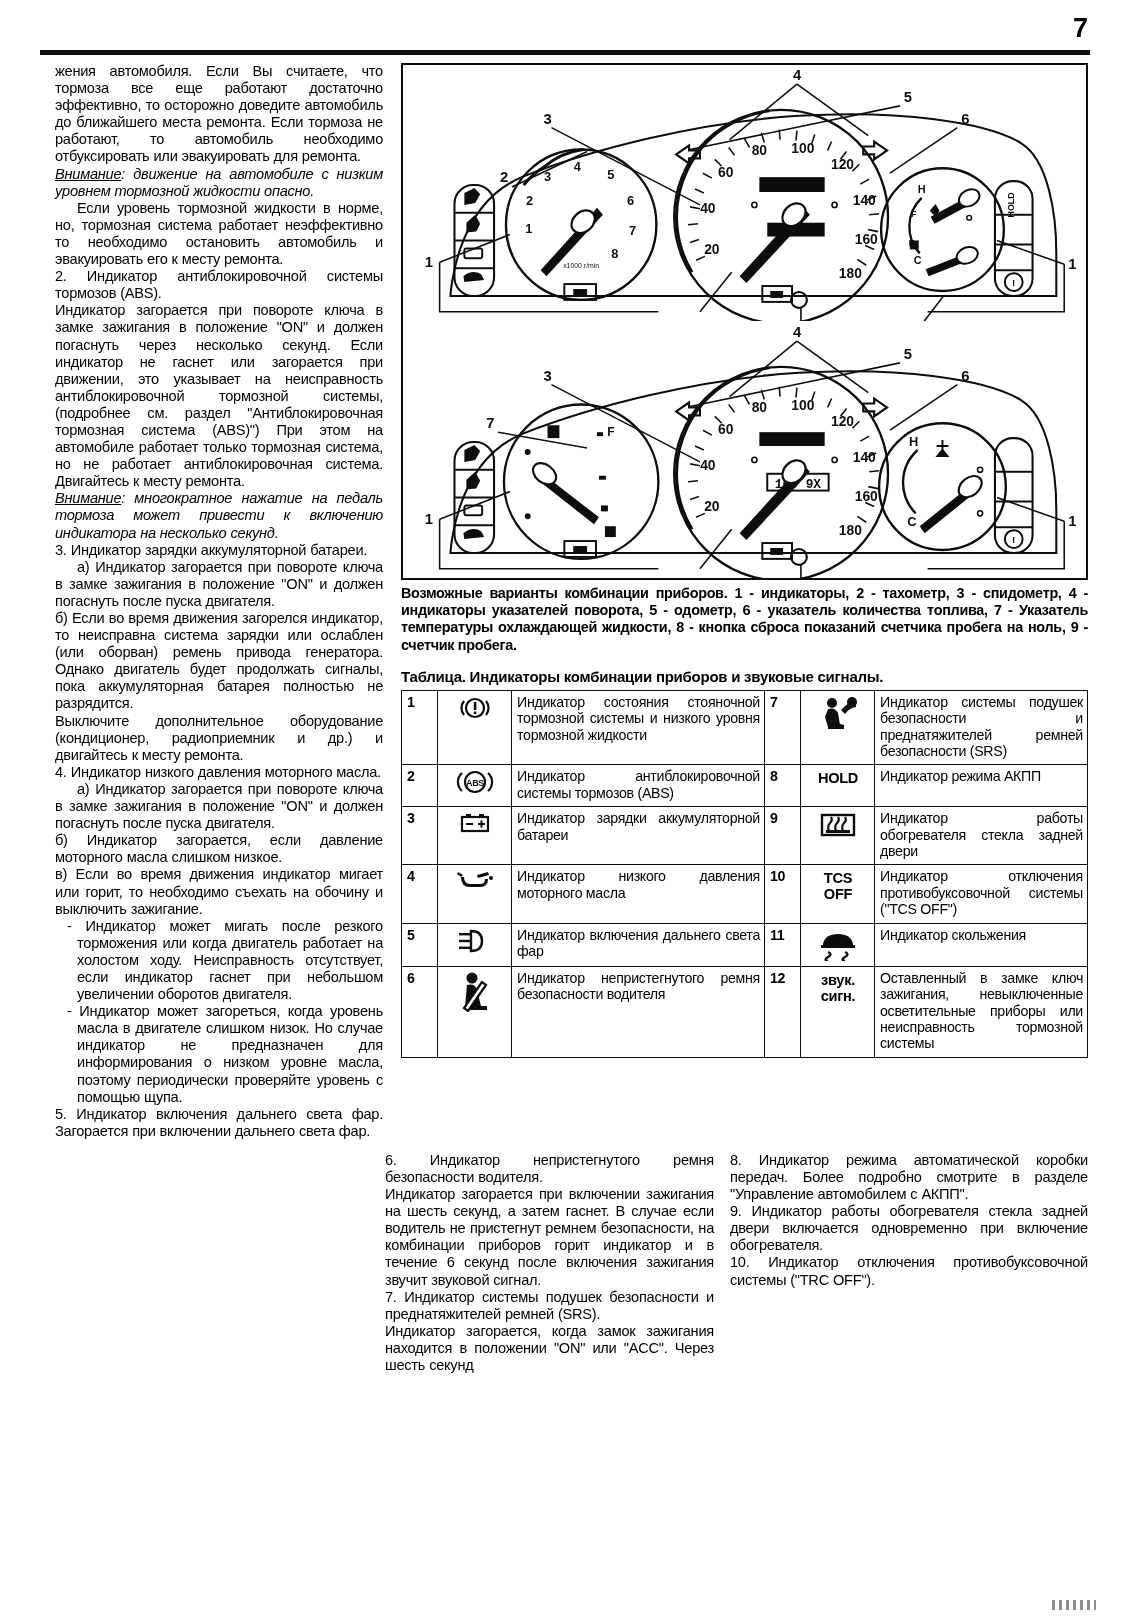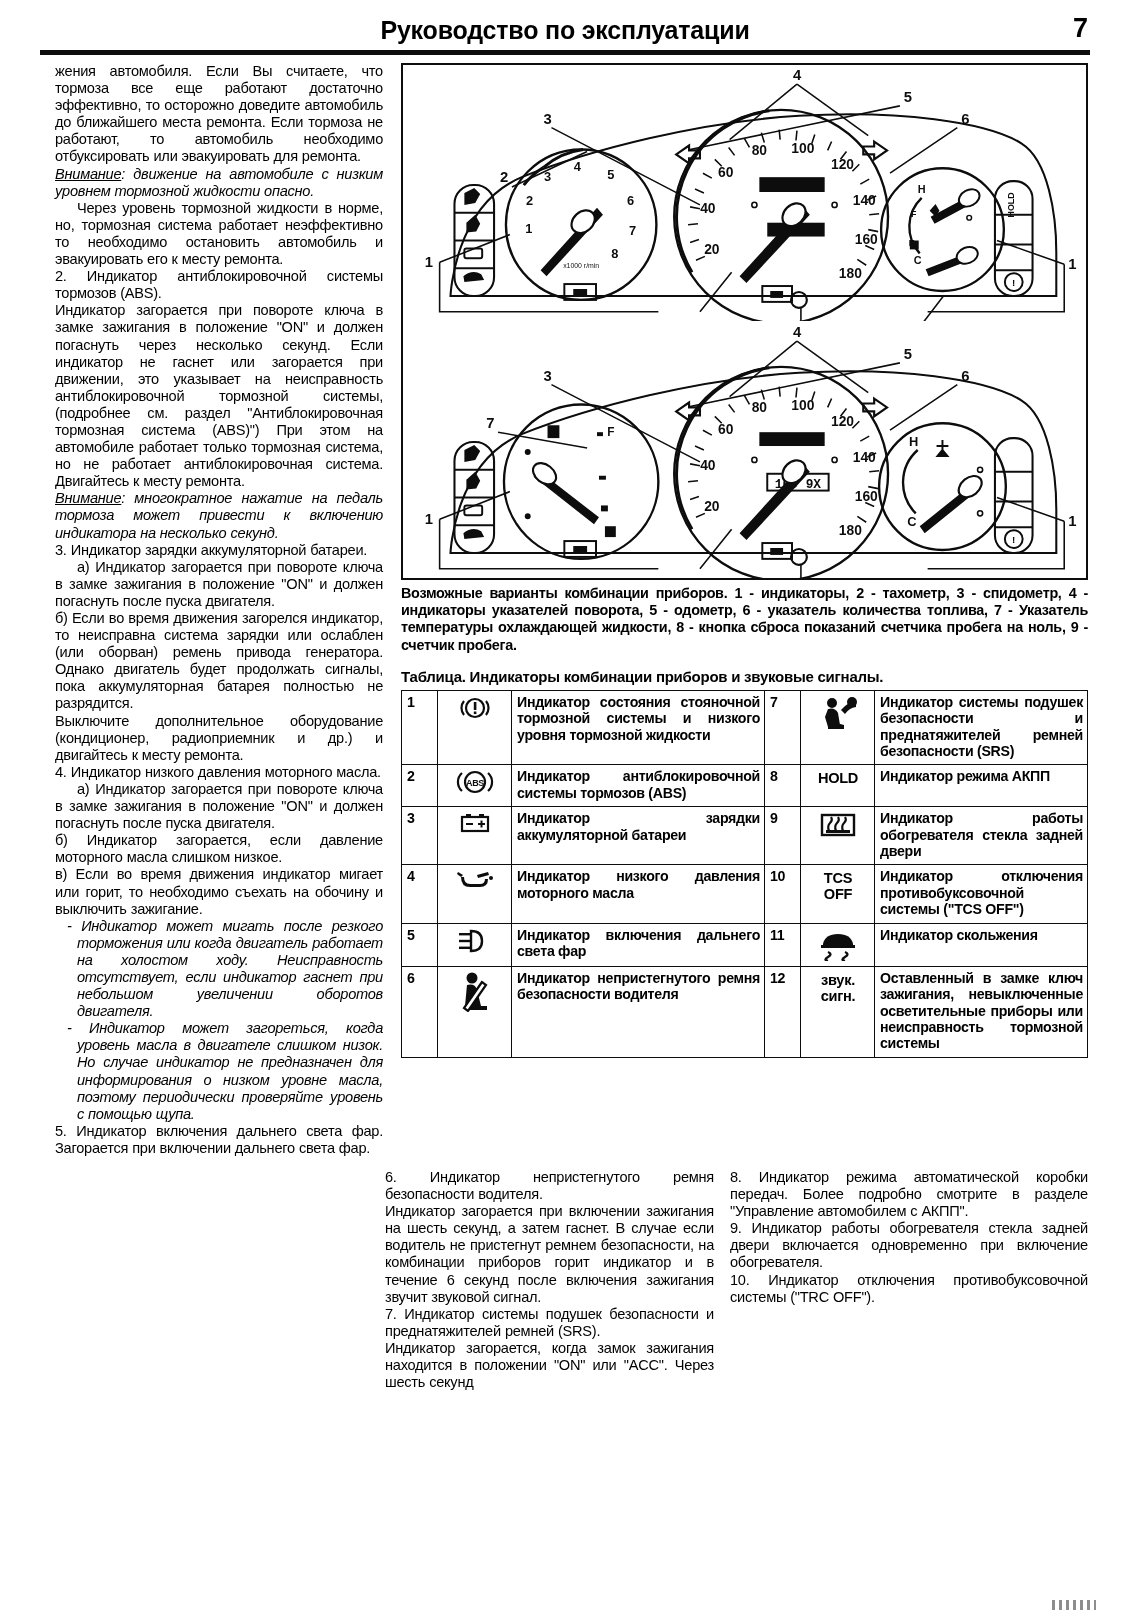--- a/index.html
+++ b/index.html
@@ -73,21 +73,21 @@
 
   p {
     margin: 0;
     font-size: 14.6px;
     line-height: 17.1px;
     text-align: justify;
     letter-spacing: -0.25px;
     word-spacing: 0.2px;
   }
   p.ind { text-indent: 22px; }
-  p.hang { padding-left: 22px; text-indent: -10px; font-style: italic; }
+  p.hang { padding-left: 22px; text-indent: -10px; }
   p.note {
     font-style: italic;
     text-align: justify;
   }
   p.note .lead {
     font-style: italic;
     text-decoration: underline;
   }
 
   
@@ -147,21 +147,21 @@
     vertical-align: middle;
     padding: 4px 2px;
   }
   td.icon.textual {
     font-weight: bold;
     font-size: 14.6px;
     line-height: 16px;
     vertical-align: top;
     padding-top: 5px;
   }
-  td.desc { text-align: justify; font-weight: bold; }
+  td.desc { text-align: justify; }
   td.desc.l { width: 243px; }
 
   .icon-svg { display: block; margin: 0 auto; }
 
   
   .bottom-wrap {
     display: flex;
     padding: 0 42px 0 43px;
     margin-top: 12px;
     box-sizing: border-box;
@@ -181,31 +181,30 @@
     background: repeating-linear-gradient(90deg,#333 0 3px,transparent 3px 7px);
     opacity: .55;
   }
 </style>
 </head>
 <body>
 
 <div class="page">
 
   <div class="header">
-    <div class="header-title">Руководство по эксплуатации</div>
     <div class="header-pageno">7</div>
   </div>
   <div class="header-rule"></div>
 
   <div class="body-wrap">
 
     <div class="col-left">
       <p>жения автомобиля. Если Вы считаете, что тормоза все еще работают достаточно эффективно, то осторожно доведите автомобиль до ближайшего места ремонта. Если тормоза не работают, то автомобиль необходимо отбуксировать или эвакуировать для ремонта.</p>
       <p class="note"><span class="lead">Внимание</span><span>: движение на автомобиле с низким уровнем тормозной жидкости опасно.</span></p>
-      <p class="ind">Через уровень тормозной жидкости в норме, но, тормозная система работает неэффективно то необходимо остановить автомобиль и эвакуировать его к месту ремонта.</p>
+      <p class="ind">Если уровень тормозной жидкости в норме, но, тормозная система работает неэффективно то необходимо остановить автомобиль и эвакуировать его к месту ремонта.</p>
       <p>2. Индикатор антиблокировочной системы тормозов (ABS).</p>
       <p>Индикатор загорается при повороте ключа в замке зажигания в положение "ON" и должен погаснуть через несколько секунд. Если индикатор не гаснет или загорается при движении, это указывает на неисправность антиблокировочной тормозной системы, (подробнее см. раздел "Антиблокировочная тормозная система (ABS)") При этом на автомобиле работает только тормозная система, но не работает антиблокировочная система. Двигайтесь к месту ремонта.</p>
       <p class="note"><span class="lead">Внимание</span><span>: многократное нажатие на педаль тормоза может привести к включению индикатора на несколько секунд.</span></p>
       <p>3. Индикатор зарядки аккумуляторной батареи.</p>
       <p class="ind">а) Индикатор загорается при повороте ключа в замке зажигания в положение "ON" и должен погаснуть после пуска двигателя.</p>
       <p>б) Если во время движения загорелся индикатор, то неисправна система зарядки или ослаблен (или оборван) ремень привода генератора. Однако двигатель будет продолжать сигналы, пока аккумуляторная батарея полностью не разрядится.</p>
       <p>Выключите дополнительное оборудование (кондиционер, радиоприемник и др.) и двигайтесь к месту ремонта.</p>
       <p>4. Индикатор низкого давления моторного масла.</p>
       <p class="ind">а) Индикатор загорается при повороте ключа в замке зажигания в положение "ON" и должен погаснуть после пуска двигателя.</p>
       <p>б) Индикатор загорается, если давление моторного масла слишком низкое.</p>

